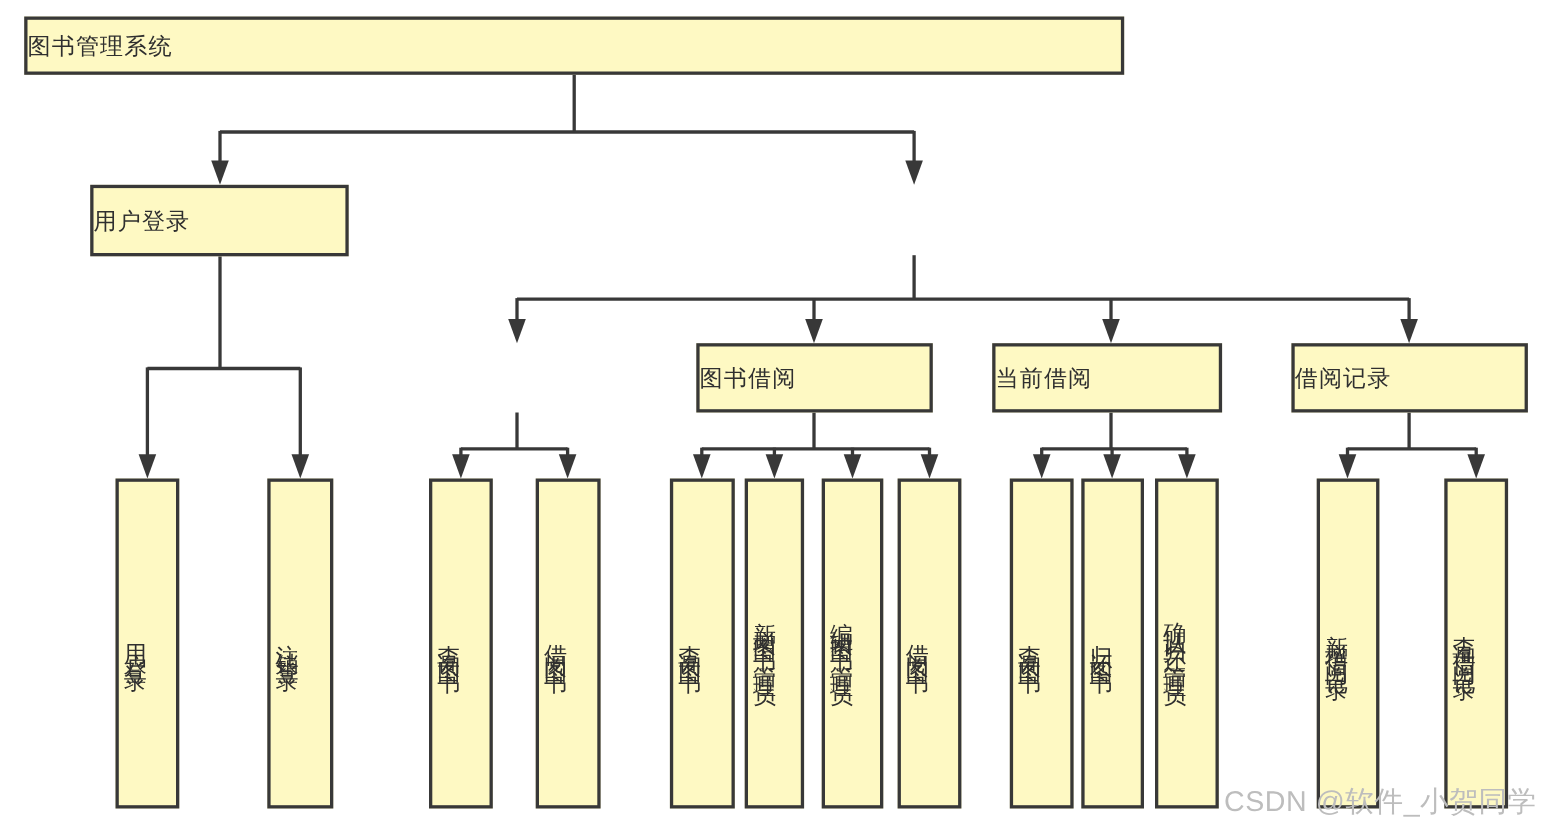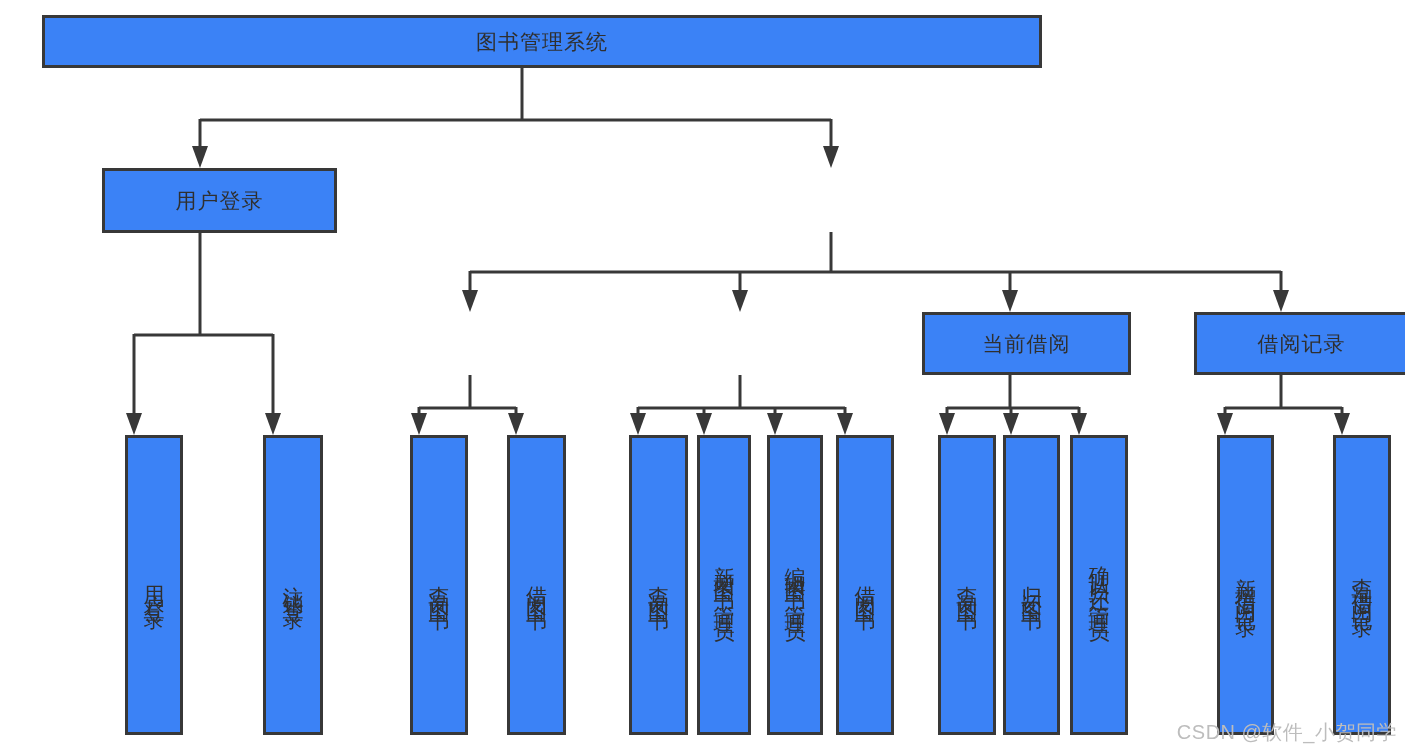--- a/index.html
+++ b/index.html
@@ -14,44 +14,43 @@
     position:relative;
     width:1405px;height:747px;
     background:var(--bg);
     overflow:hidden;
   }
   .connectors{position:absolute;left:0;top:0;width:1405px;height:747px;}
   .node{
     position:absolute;
     box-sizing:border-box;
     border:3px solid var(--line);
-    background:#3b82f6;
-    display:flex;align-items:center;justify-content:center;
+    background:#fef9c3;
+    display:flex;align-items:center;justify-content:flex-start;
     color:var(--text);
     font-size:21px;
     letter-spacing:1px;
     z-index:2;
-    margin-left:20px;
   }
   .leaf{
     border-width:3px;
   }
   .leaf .vtext{
     writing-mode:vertical-rl;
     text-orientation:mixed;
     letter-spacing:8px;
     font-size:21px;
     color:var(--text);
     white-space:nowrap;
   }
   .watermark{
     position:absolute;
     right:8px;bottom:1px;
     color:var(--wm);
-    font-size:20px;
+    font-size:26px;
     letter-spacing:0.5px;
     z-index:5;
   }
   svg line, svg polyline{stroke:var(--line);stroke-width:3;fill:none;}
   svg polygon{fill:var(--line);stroke:none;}
 </style>
 </head>
 <body>
 
 <div class="canvas">
@@ -119,20 +118,23 @@
   </svg>
 
   <div class="node" style="left:22px;top:15px;width:1000px;height:53px;">
     <span>图书管理系统</span>
   </div>
 
   <div class="node" style="left:82px;top:168px;width:235px;height:65px;">
     <span>用户登录</span>
   </div>
 
+  <div class="node" style="left:633px;top:312px;width:215px;height:63px;">
+    <span>图书借阅</span>
+  </div>
   <div class="node" style="left:902px;top:312px;width:209px;height:63px;">
     <span>当前借阅</span>
   </div>
   <div class="node" style="left:1174px;top:312px;width:215px;height:63px;">
     <span>借阅记录</span>
   </div>
 
   <div class="node leaf" style="left:105px;top:435px;width:58px;height:300px;">
     <span class="vtext">用户登录</span>
   </div>

